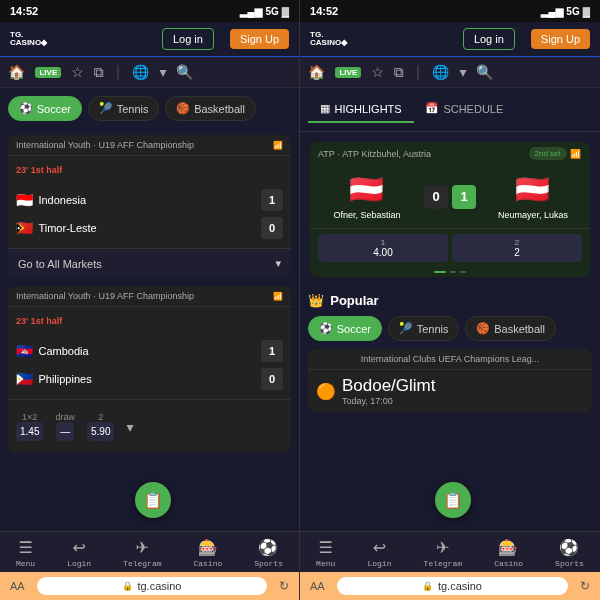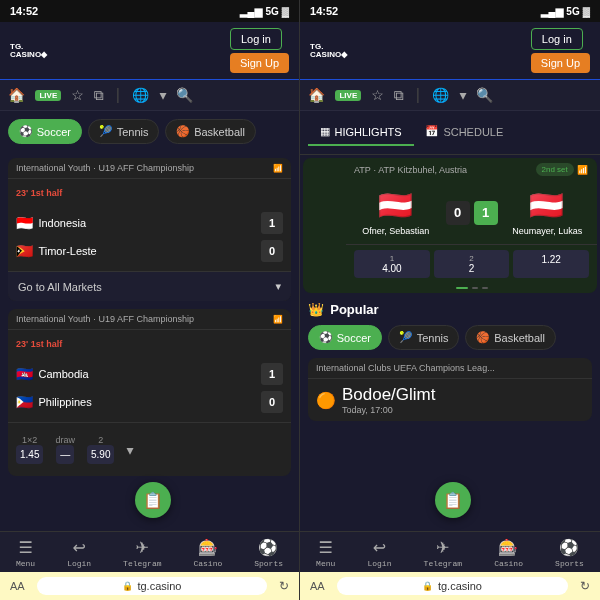--- a/index.html
+++ b/index.html
@@ -46,21 +46,21 @@
       border-bottom: 1px solid #1d4ed8;
     }
     .logo {
       color: #4CAF50;
       font-weight: 900;
       font-size: 14px;
       line-height: 1;
     }
     .logo span { color: #fff; font-size: 8px; display: block; }
     .logo-subtitle { color: #ccc; font-size: 7px; }
-    .header-btns { display: flex; gap: 3px; align-items: flex-start; flex-direction: column; }
+    .header-btns { display: flex; gap: 16px; align-items: center; }
     .btn-login {
       border: 1px solid #4CAF50;
       color: #fff;
       background: transparent;
       padding: 4px 10px;
       border-radius: 4px;
       font-size: 11px;
       cursor: pointer;
     }
     .btn-signup {
@@ -230,21 +230,21 @@
       flex-direction: column;
       align-items: center;
       gap: 2px;
       cursor: pointer;
     }
     .bottom-nav-icon { font-size: 16px; color: #aaa; }
     .bottom-nav-label { font-size: 8px; color: #aaa; font-family: Liberation Mono, monospace; }
 
     
     .address-bar {
-      background: #fef9c3;
+      background: #fdba74;
       display: flex;
       align-items: center;
       padding: 5px 10px;
       gap: 12px;
       font-size: 11px;
       color: #333;
     }
     .address-bar-url {
       flex: 1;
       background: #fff;
@@ -279,25 +279,24 @@
       color: #aaa;
       border-bottom: 2px solid transparent;
     }
     .highlight-tab.active {
       color: #fff;
       border-bottom: 2px solid #4CAF50;
     }
 
     
     .tennis-card {
-      margin: 3px;
+      margin: 10px;
       background: #1a2a1a;
       border-radius: 8px;
       overflow: hidden;
-      padding-left: 43px;
     }
     .tennis-header {
       display: flex;
       justify-content: space-between;
       align-items: center;
       padding: 5px 8px;
       font-size: 9px;
       color: #aaa;
     }
     .tennis-match-area {
@@ -380,20 +379,21 @@
     .popular-match-card {
       background: #222;
       border-radius: 8px;
       overflow: hidden;
     }
     .popular-match-header {
       padding: 5px 8px;
       font-size: 9px;
       color: #aaa;
       border-bottom: 1px solid #333;
+      text-align: center;
     }
     .popular-match-row {
       display: flex;
       align-items: center;
       padding: 6px 8px;
       gap: 6px;
     }
     .team-logo { font-size: 16px; }
     .match-info { flex: 1; }
     .match-team-name { font-size: 17px; color: #fff; }
@@ -640,24 +640,20 @@
     </div>
     <div class="tennis-odds-row">
       <div class="tennis-odd">
         <div style="font-size:8px;color:#aaa;">1</div>
         <div>4.00</div>
       </div>
       <div class="tennis-odd">
         <div style="font-size:8px;color:#aaa;">2</div>
         <div>2</div>
       </div>
-      <div class="tennis-odd">
-        <div style="font-size:8px;color:#aaa;"></div>
-        <div>1.22</div>
-      </div>
     </div>
     <div class="dots-indicator">
       <div class="dot active"></div>
       <div class="dot"></div>
       <div class="dot"></div>
     </div>
   </div>
 
   <div class="popular-section">
     <div class="popular-title">

